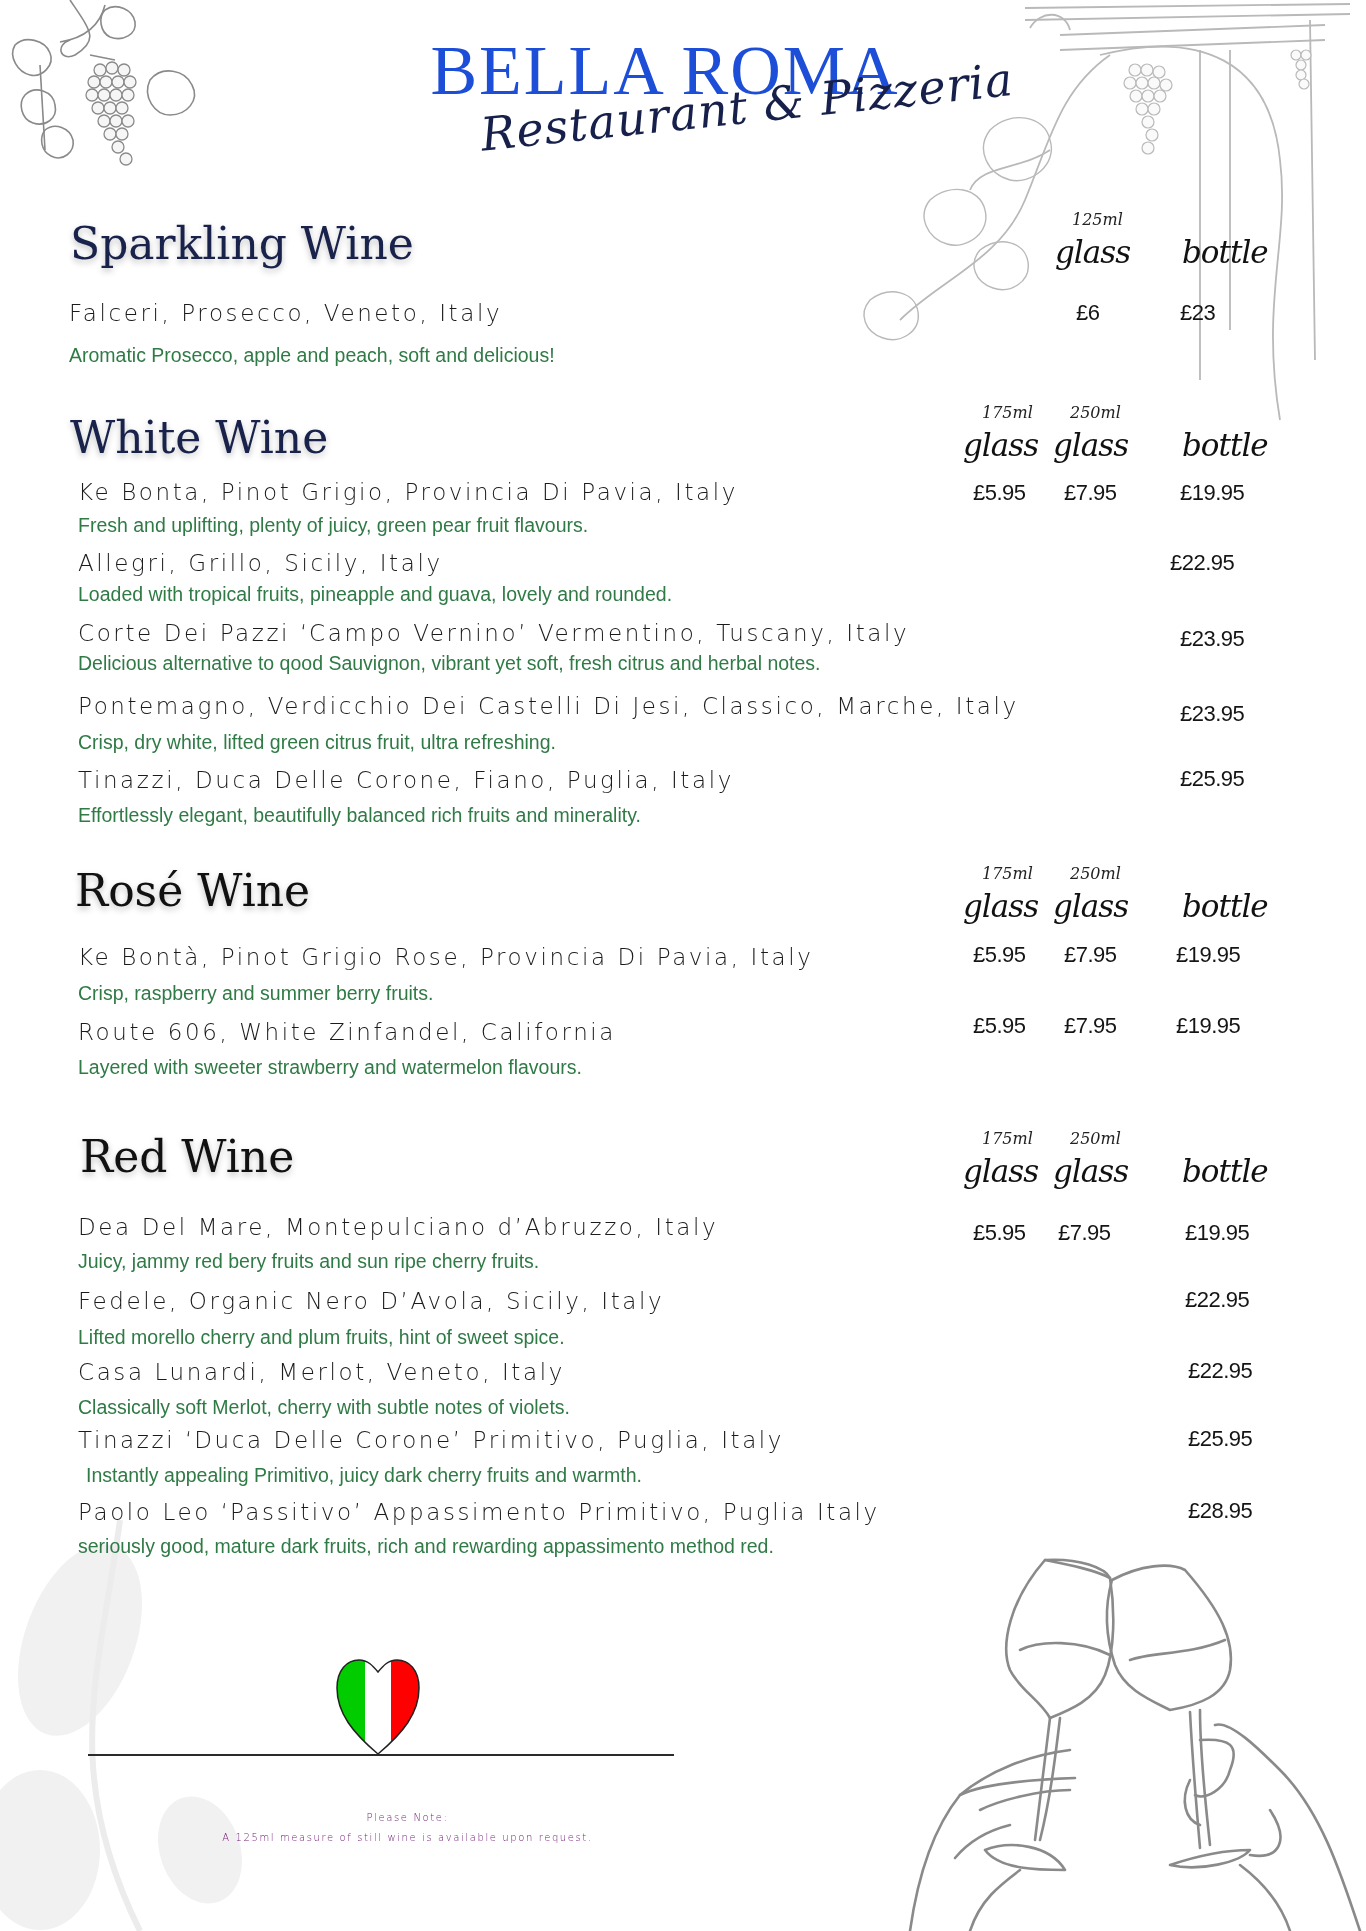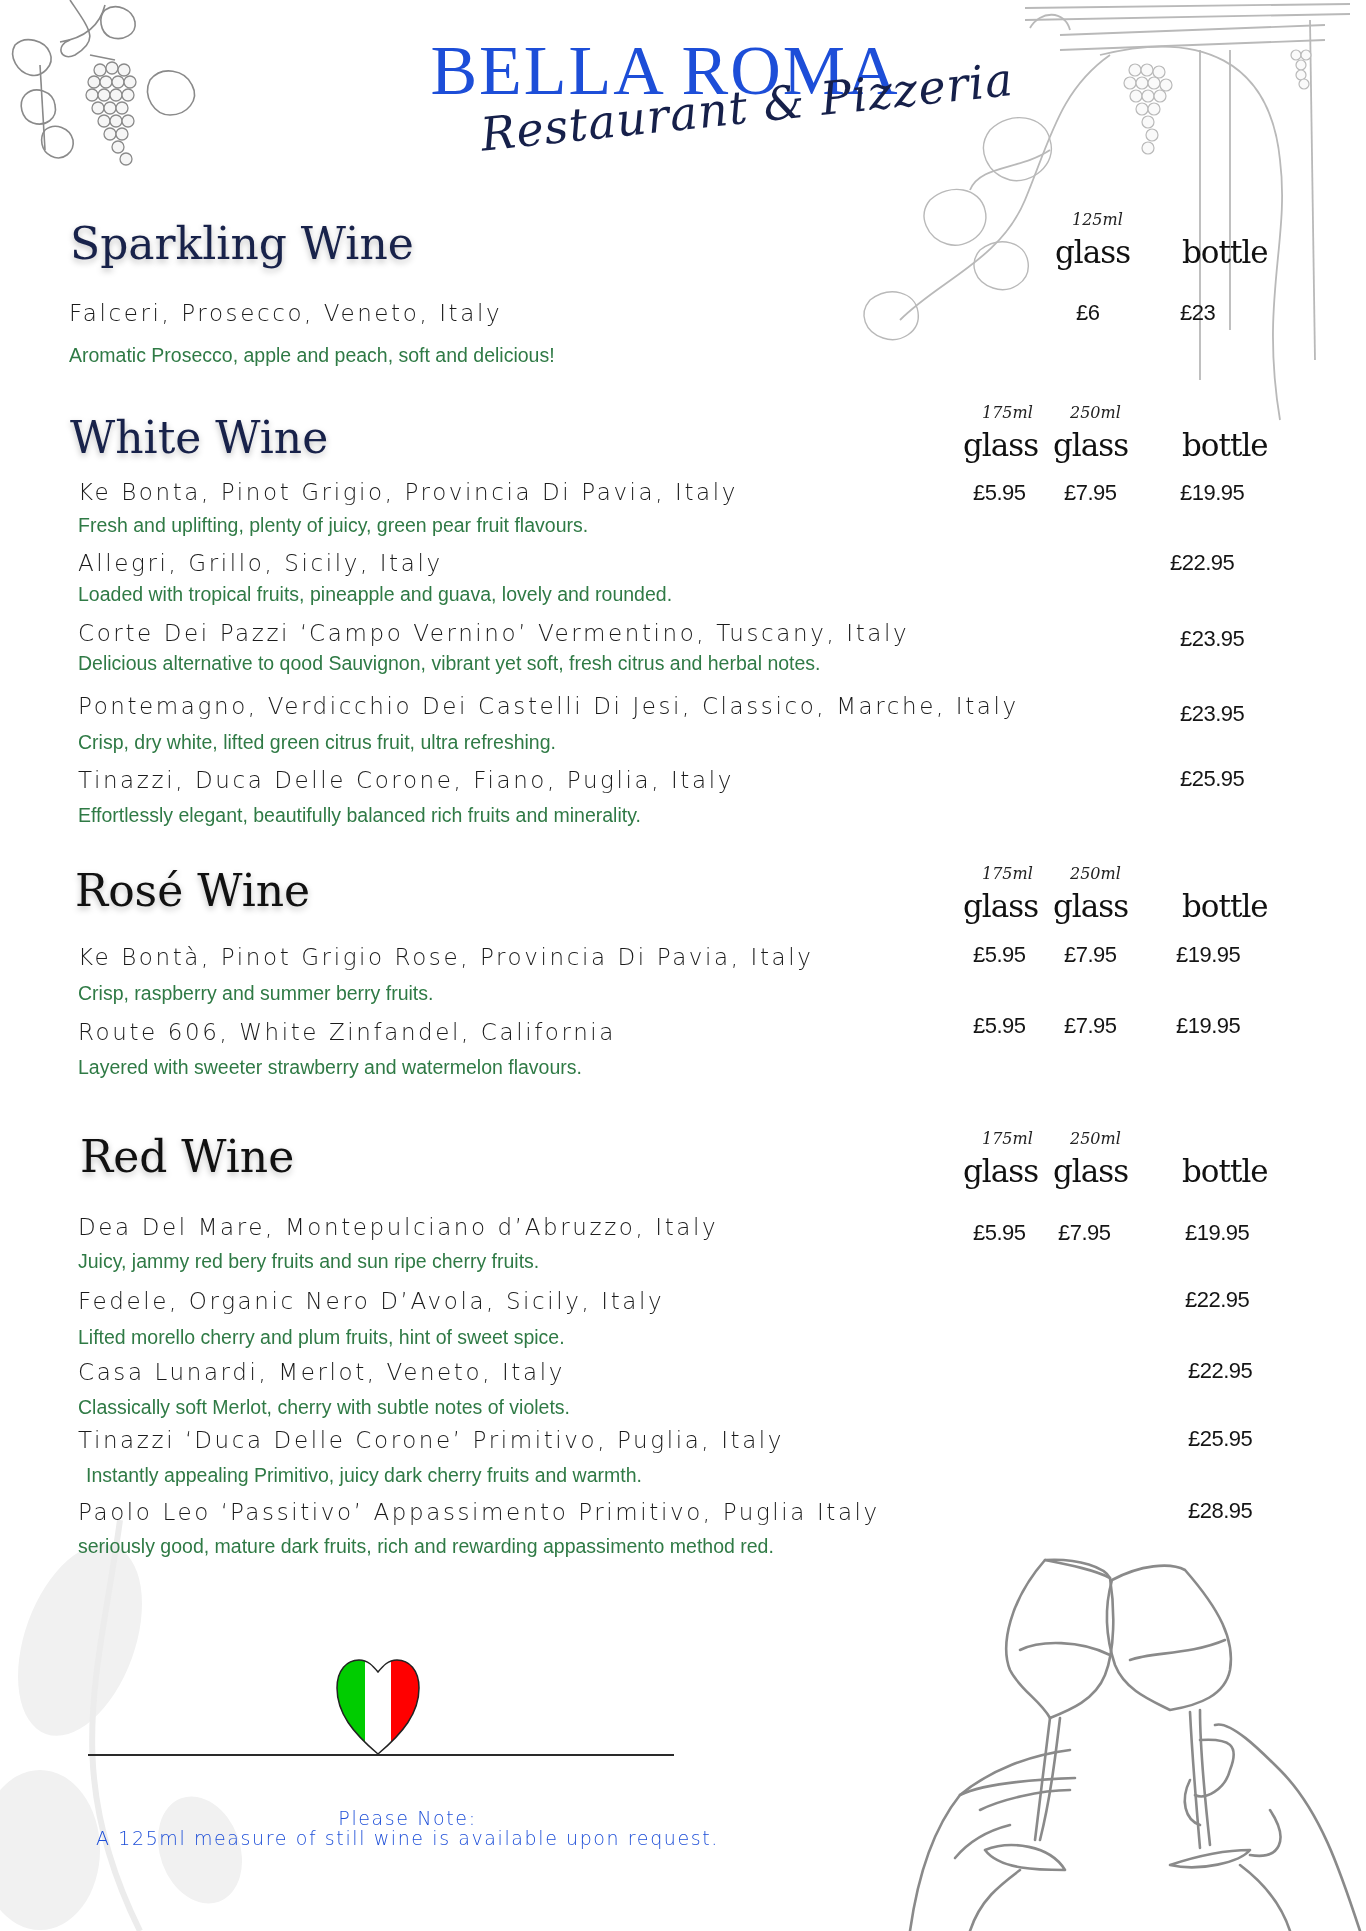--- a/index.html
+++ b/index.html
@@ -12,24 +12,24 @@
   .brand-script { left:478px; top:108px; font-family:"DejaVu Serif", serif; font-style:italic;
     font-size:46px; color:#16204a; letter-spacing:1px; transform:rotate(-6deg); transform-origin:left top; white-space:nowrap; }
   .section-h { font-family:"DejaVu Serif", serif; font-size:44px; line-height:1;
     text-shadow: 0 3px 6px rgba(0,0,0,0.25); white-space:nowrap; }
   .section-h.navy { color:#18224a; }
   .section-h.black { color:#111111; }
   .wine-name { font-family:"DejaVu Sans", sans-serif; font-weight:300; font-size:23px;
     letter-spacing:2.6px; color:#1b1b1b; white-space:nowrap; line-height:1; }
   .wine-desc { font-family:"Liberation Sans", sans-serif; font-size:19.5px; color:#2f7a45; white-space:nowrap; line-height:1; }
   .col-ml { font-family:"DejaVu Serif", serif; font-style:italic; font-size:16px; color:#222; white-space:nowrap; line-height:1; }
-  .col-lbl { font-family:"DejaVu Serif", serif; font-size:31px; color:#111; white-space:nowrap; line-height:1; letter-spacing:-1px; }
+  .col-lbl { font-family:"DejaVu Serif", serif; font-style:italic; font-size:31px; color:#111; white-space:nowrap; line-height:1; letter-spacing:-1px; }
   .price { font-family:"Liberation Sans", sans-serif; font-size:22px; color:#151515; white-space:nowrap; line-height:1; letter-spacing:-0.5px; }
   .note { left:70px; top:1808px; width:675px; text-align:center;
-    font-family:"DejaVu Sans", sans-serif; font-weight:300; font-size:19px; letter-spacing:1.6px; color:#1d4ed8; line-height:20px; }
+    font-family:"DejaVu Sans", sans-serif; font-weight:300; font-size:10px; letter-spacing:1.6px; color:#701a75; line-height:20px; }
   .divider { left:88px; top:1754px; width:586px; height:1.5px; background:#2a2a2a; }
   svg.deco { position:absolute; }
 </style>
 </head>
 <body>
 
 <svg class="deco" style="left:0;top:1520px" width="320" height="411" viewBox="0 0 320 411">
   <g fill="#f1f1f1">
     <ellipse cx="80" cy="120" rx="55" ry="100" transform="rotate(20 80 120)"></ellipse>
     <ellipse cx="40" cy="330" rx="60" ry="80"></ellipse>

